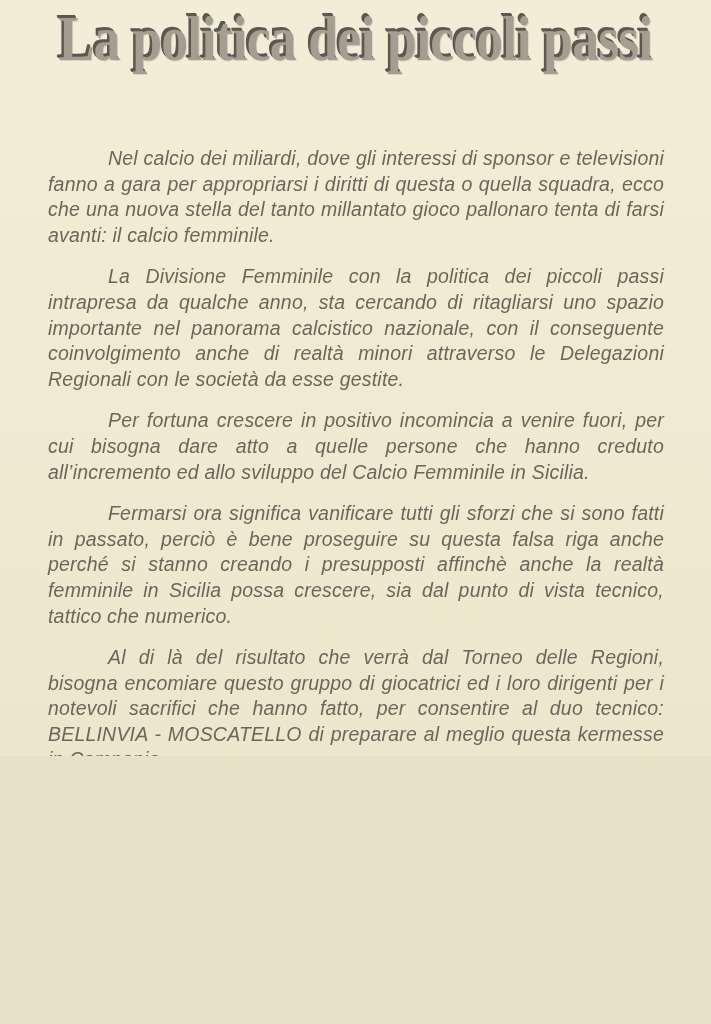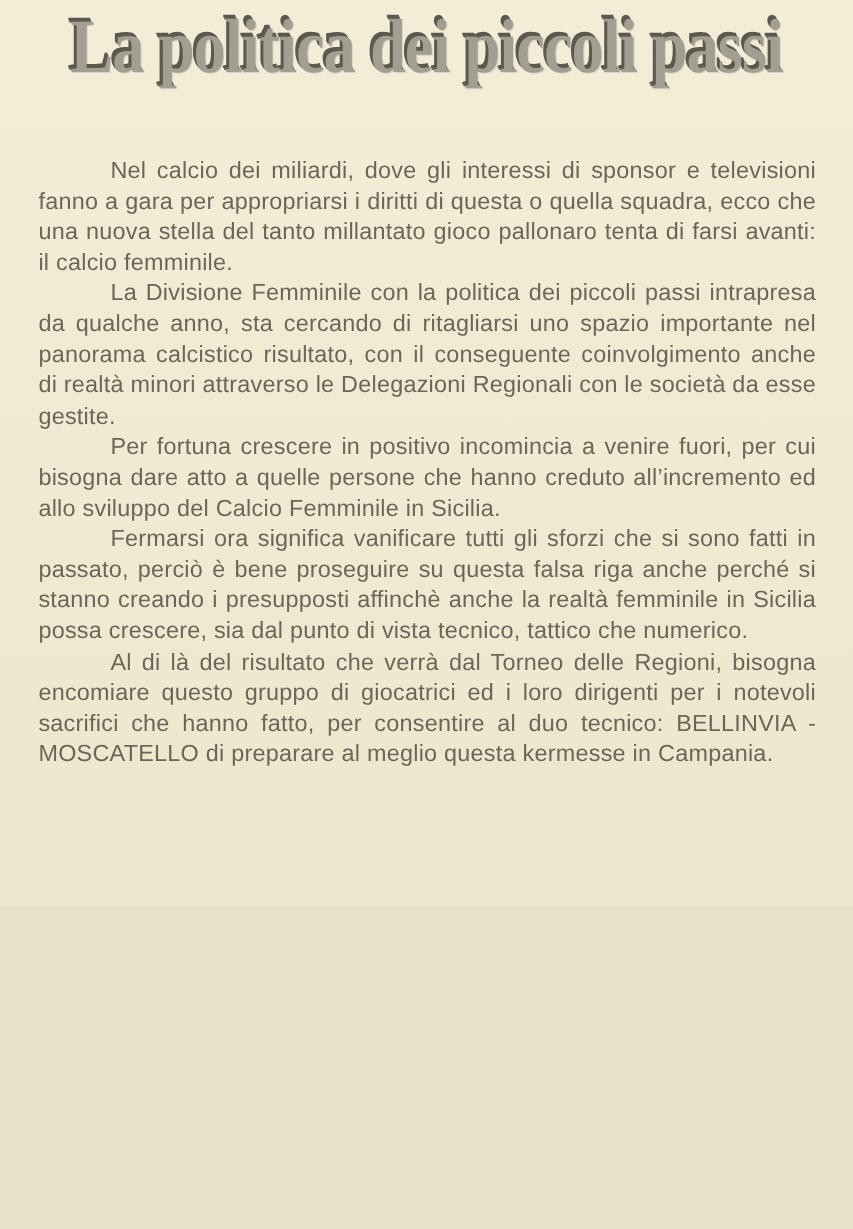--- a/index.html
+++ b/index.html
@@ -14,21 +14,21 @@
     font-size:64px;letter-spacing:-1px;color:#a29e91;
     text-shadow:-3px -3px 0 #5c584e,-2px -2px 0 #6b675c,1px 1px 0 #d8d3c4;
     transform:scaleX(0.84);transform-origin:50% 0;
     white-space:nowrap;
   }
   .article{
     position:absolute;top:130px;left:32px;right:31px;
     text-align:justify;font-size:19.5px;line-height:25.6px;
     letter-spacing:0.2px;color:#6b665a;
   }
-  .article p{margin:0;text-indent:60px;}
+  .article p{margin:16px;text-indent:60px;font-style:italic;}
   .photo-frame{
     position:absolute;left:20px;top:792px;width:672px;height:221px;
     box-sizing:border-box;padding:8px;background:#2b2622;
     transform:rotate(0.4deg);
     box-shadow:2px 3px 7px rgba(70,58,40,.35);
   }
   .photo-mid{
     box-sizing:border-box;width:100%;height:100%;
     border:2px solid #d8d0b8;padding:5px;background:#302b26;
   }
@@ -36,21 +36,21 @@
 </style>
 </head>
 <body>
 
 <div class="page">
 
   <h1 class="title">La politica dei piccoli passi</h1>
 
   <div class="article">
     <p>Nel calcio dei miliardi, dove gli interessi di sponsor e televisioni fanno a gara per appropriarsi i diritti di questa o quella squadra, ecco che una nuova stella del tanto millantato gioco pallonaro tenta di farsi avanti: il calcio femminile.</p>
-    <p>La Divisione Femminile con la politica dei piccoli passi intrapresa da qualche anno, sta cercando di ritagliarsi uno spazio importante nel panorama calcistico risultato, con il conseguente coinvolgimento anche di realtà minori attraverso le Delegazioni Regionali con le società da esse gestite.</p>
+    <p>La Divisione Femminile con la politica dei piccoli passi intrapresa da qualche anno, sta cercando di ritagliarsi uno spazio importante nel panorama calcistico nazionale, con il conseguente coinvolgimento anche di realtà minori attraverso le Delegazioni Regionali con le società da esse gestite.</p>
     <p>Per fortuna crescere in positivo incomincia a venire fuori, per cui bisogna dare atto a quelle persone che hanno creduto all’incremento ed allo sviluppo del Calcio Femminile in Sicilia.</p>
     <p>Fermarsi ora significa vanificare tutti gli sforzi che si sono fatti in passato, perciò è bene proseguire su questa falsa riga anche perché si stanno creando i presupposti affinchè anche la realtà femminile in Sicilia possa crescere, sia dal punto di vista tecnico, tattico che numerico.</p>
     <p>Al di là del risultato che verrà dal Torneo delle Regioni, bisogna encomiare questo gruppo di giocatrici ed i loro dirigenti per i notevoli sacrifici che hanno fatto, per consentire al duo tecnico: BELLINVIA - MOSCATELLO di preparare al meglio questa kermesse in Campania.</p>
   </div>
 
   <figure class="photo-frame" style="margin:0">
     <div class="photo-mid">
       <svg class="photo" viewBox="0 0 642 191" preserveAspectRatio="none" xmlns="http://www.w3.org/2000/svg">
         <defs>
           <linearGradient id="sky" x1="0" y1="0" x2="0" y2="1">

